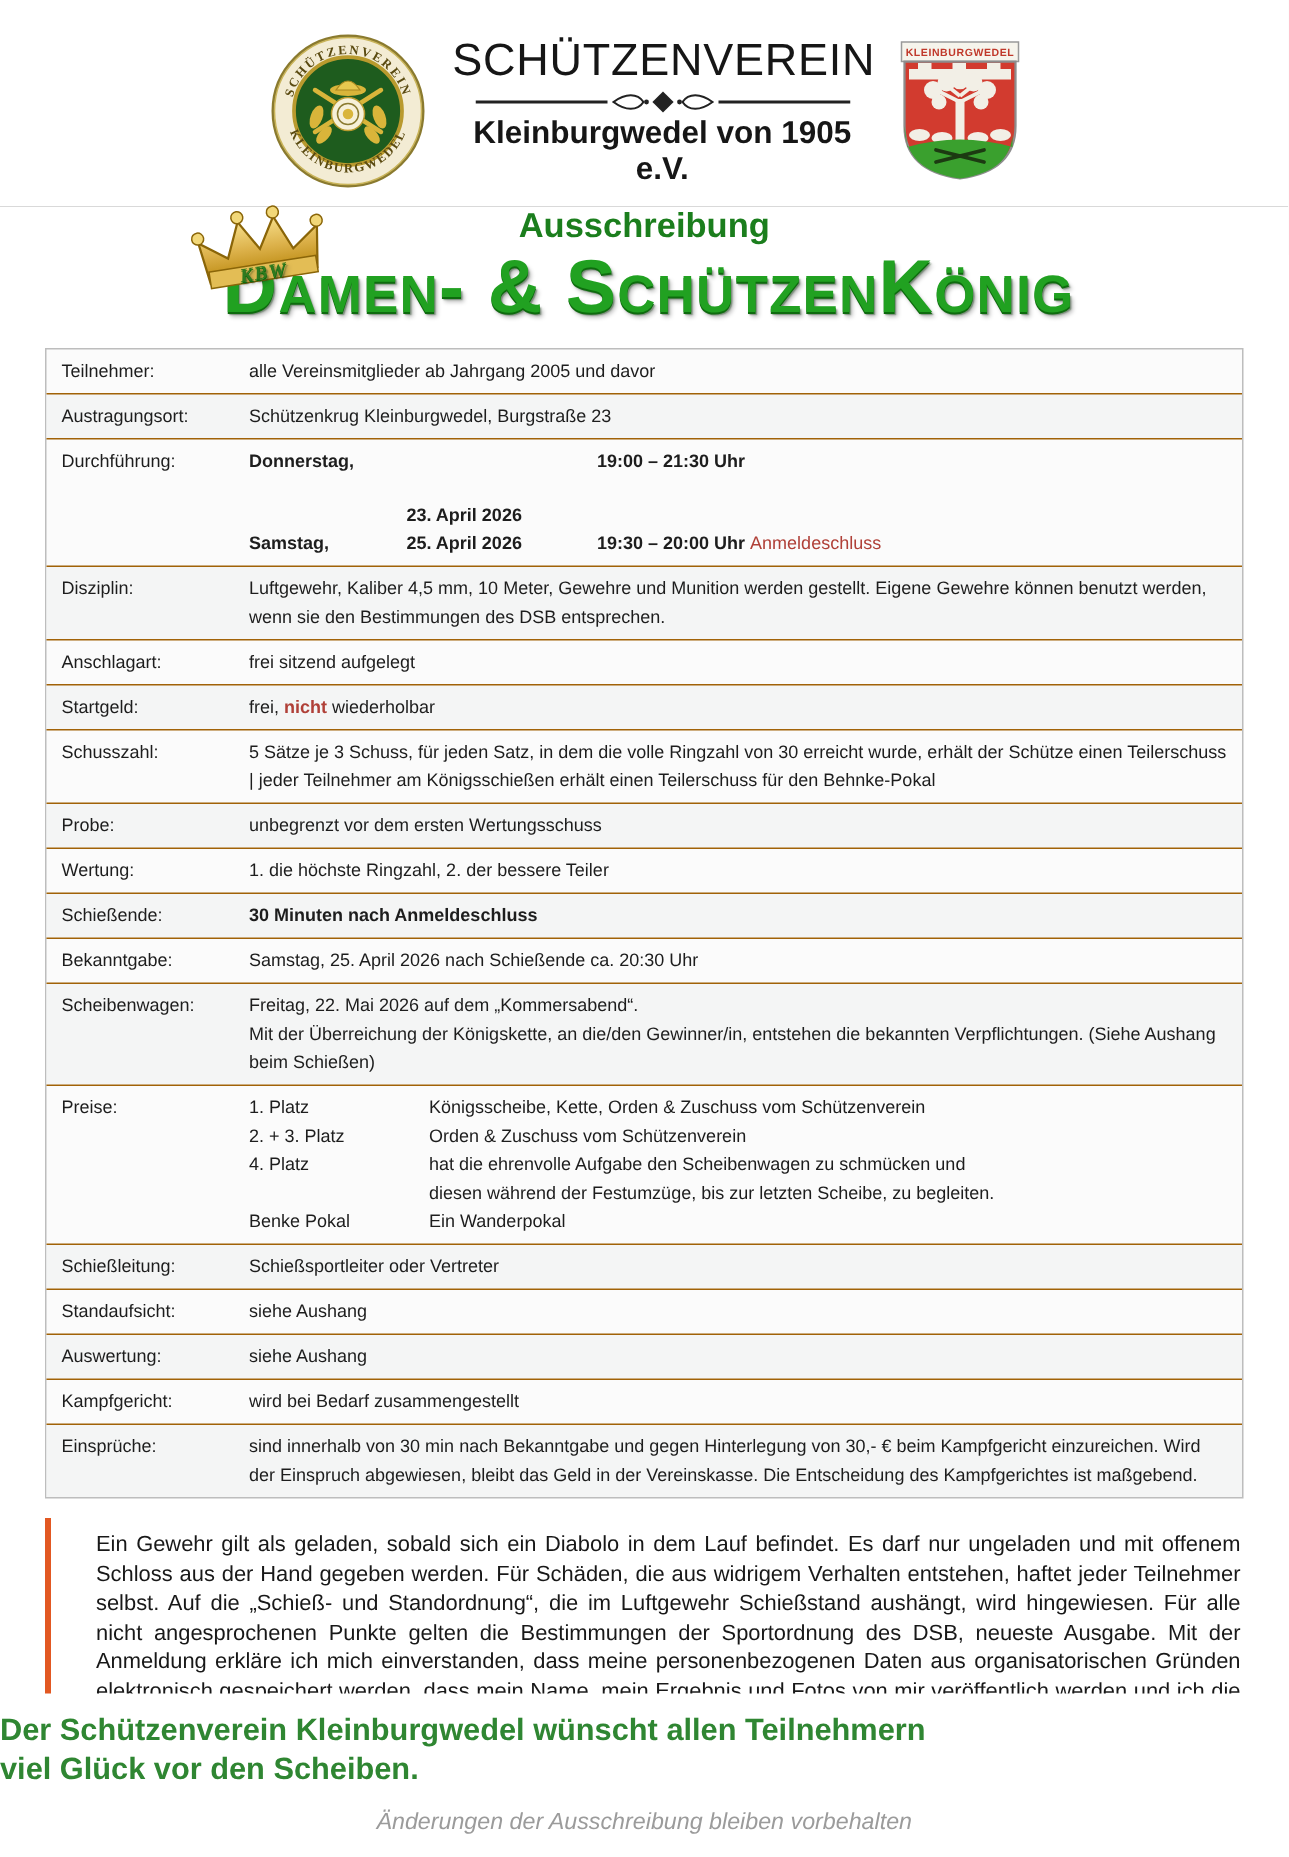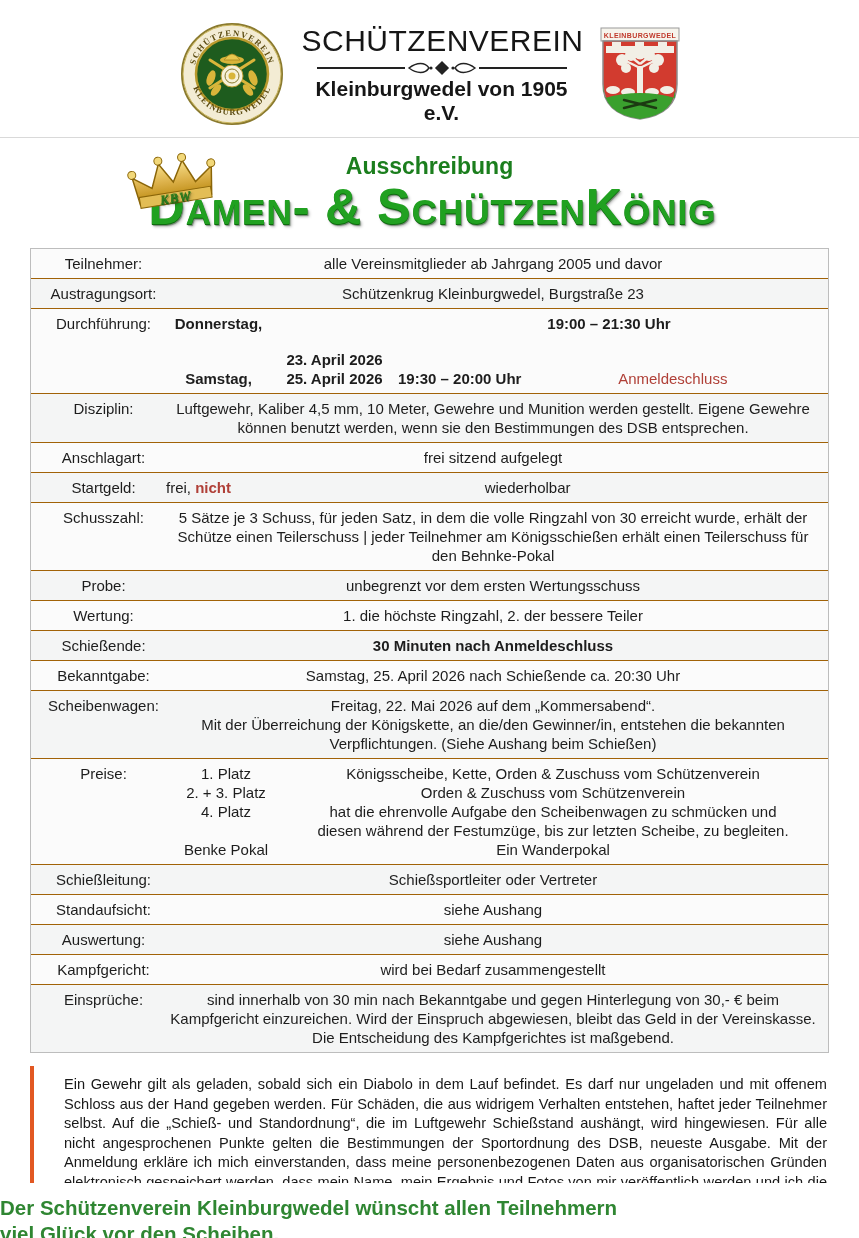--- a/index.html
+++ b/index.html
@@ -13,31 +13,31 @@
   .head-title { font-size:30px; letter-spacing:.5px; color:#161616; font-weight:500; }
   .head-divider { margin:2px auto 1px; display:block; }
   .head-sub { font-size:21px; color:#161616; font-weight:700;text-align:center; }
   .crest-wrap { width:84px; height:96px; flex:0 0 auto; }
 
   .green-bar { height:5px; margin-top:6px;
     background:linear-gradient(to right,#05380 5,#0a4d0a 0%, #2fae2f 30%, #35bb35 50%, #2fae2f 70%, #0a4d0a 100%);
     box-shadow:0 1px 0 rgba(0,0,0,.15); }
 
   
-  .kicker { margin-top:16px; text-align:center; font-size:23px; font-weight:700; color:#1b7e1d; }
+  .kicker { text-align:center; font-size:23px; font-weight:700; color:#1b7e1d; }
   .title-row { text-align:center; margin-top:2px; }
   .main-title { position:relative; display:inline-block;
     font-size:50px; font-weight:700; font-variant:small-caps; letter-spacing:1px;
     color:#21a121;
     text-shadow:0 1px 0 #0e6b0e, 1px 2px 1px rgba(20,60,20,.45), 2px 3px 3px rgba(0,0,0,.25);
     line-height:1.0; padding-left:6px; }
   .crown { position:absolute; left:-16px; top:-30px; transform:rotate(-9deg); }
 
   
-  .details { margin:16px 30px 0; border:1px solid #bdbdbd; background:#fbfbfb; font-size:15px; line-height:19px;text-align:center; }
+  .details { margin:16px 30px 0; border:1px solid #bdbdbd; background:#fbfbfb; font-size:12px; line-height:19px; }
   .row { display:flex; padding:5px 8px 5px 10px; }
   .row:nth-child(even){ background:#f4f5f5; }
   .row + .row { border-top:1px solid #a16207; }
   .label { flex:0 0 125px; color:#1d1d1d; }
   .value { flex:1; }
   .line { display:flex; }
   .line span { white-space:pre-wrap; }
   .line .grow { flex:1; }
   .col { flex:0 0 auto; }
   .b { font-weight:700; }

